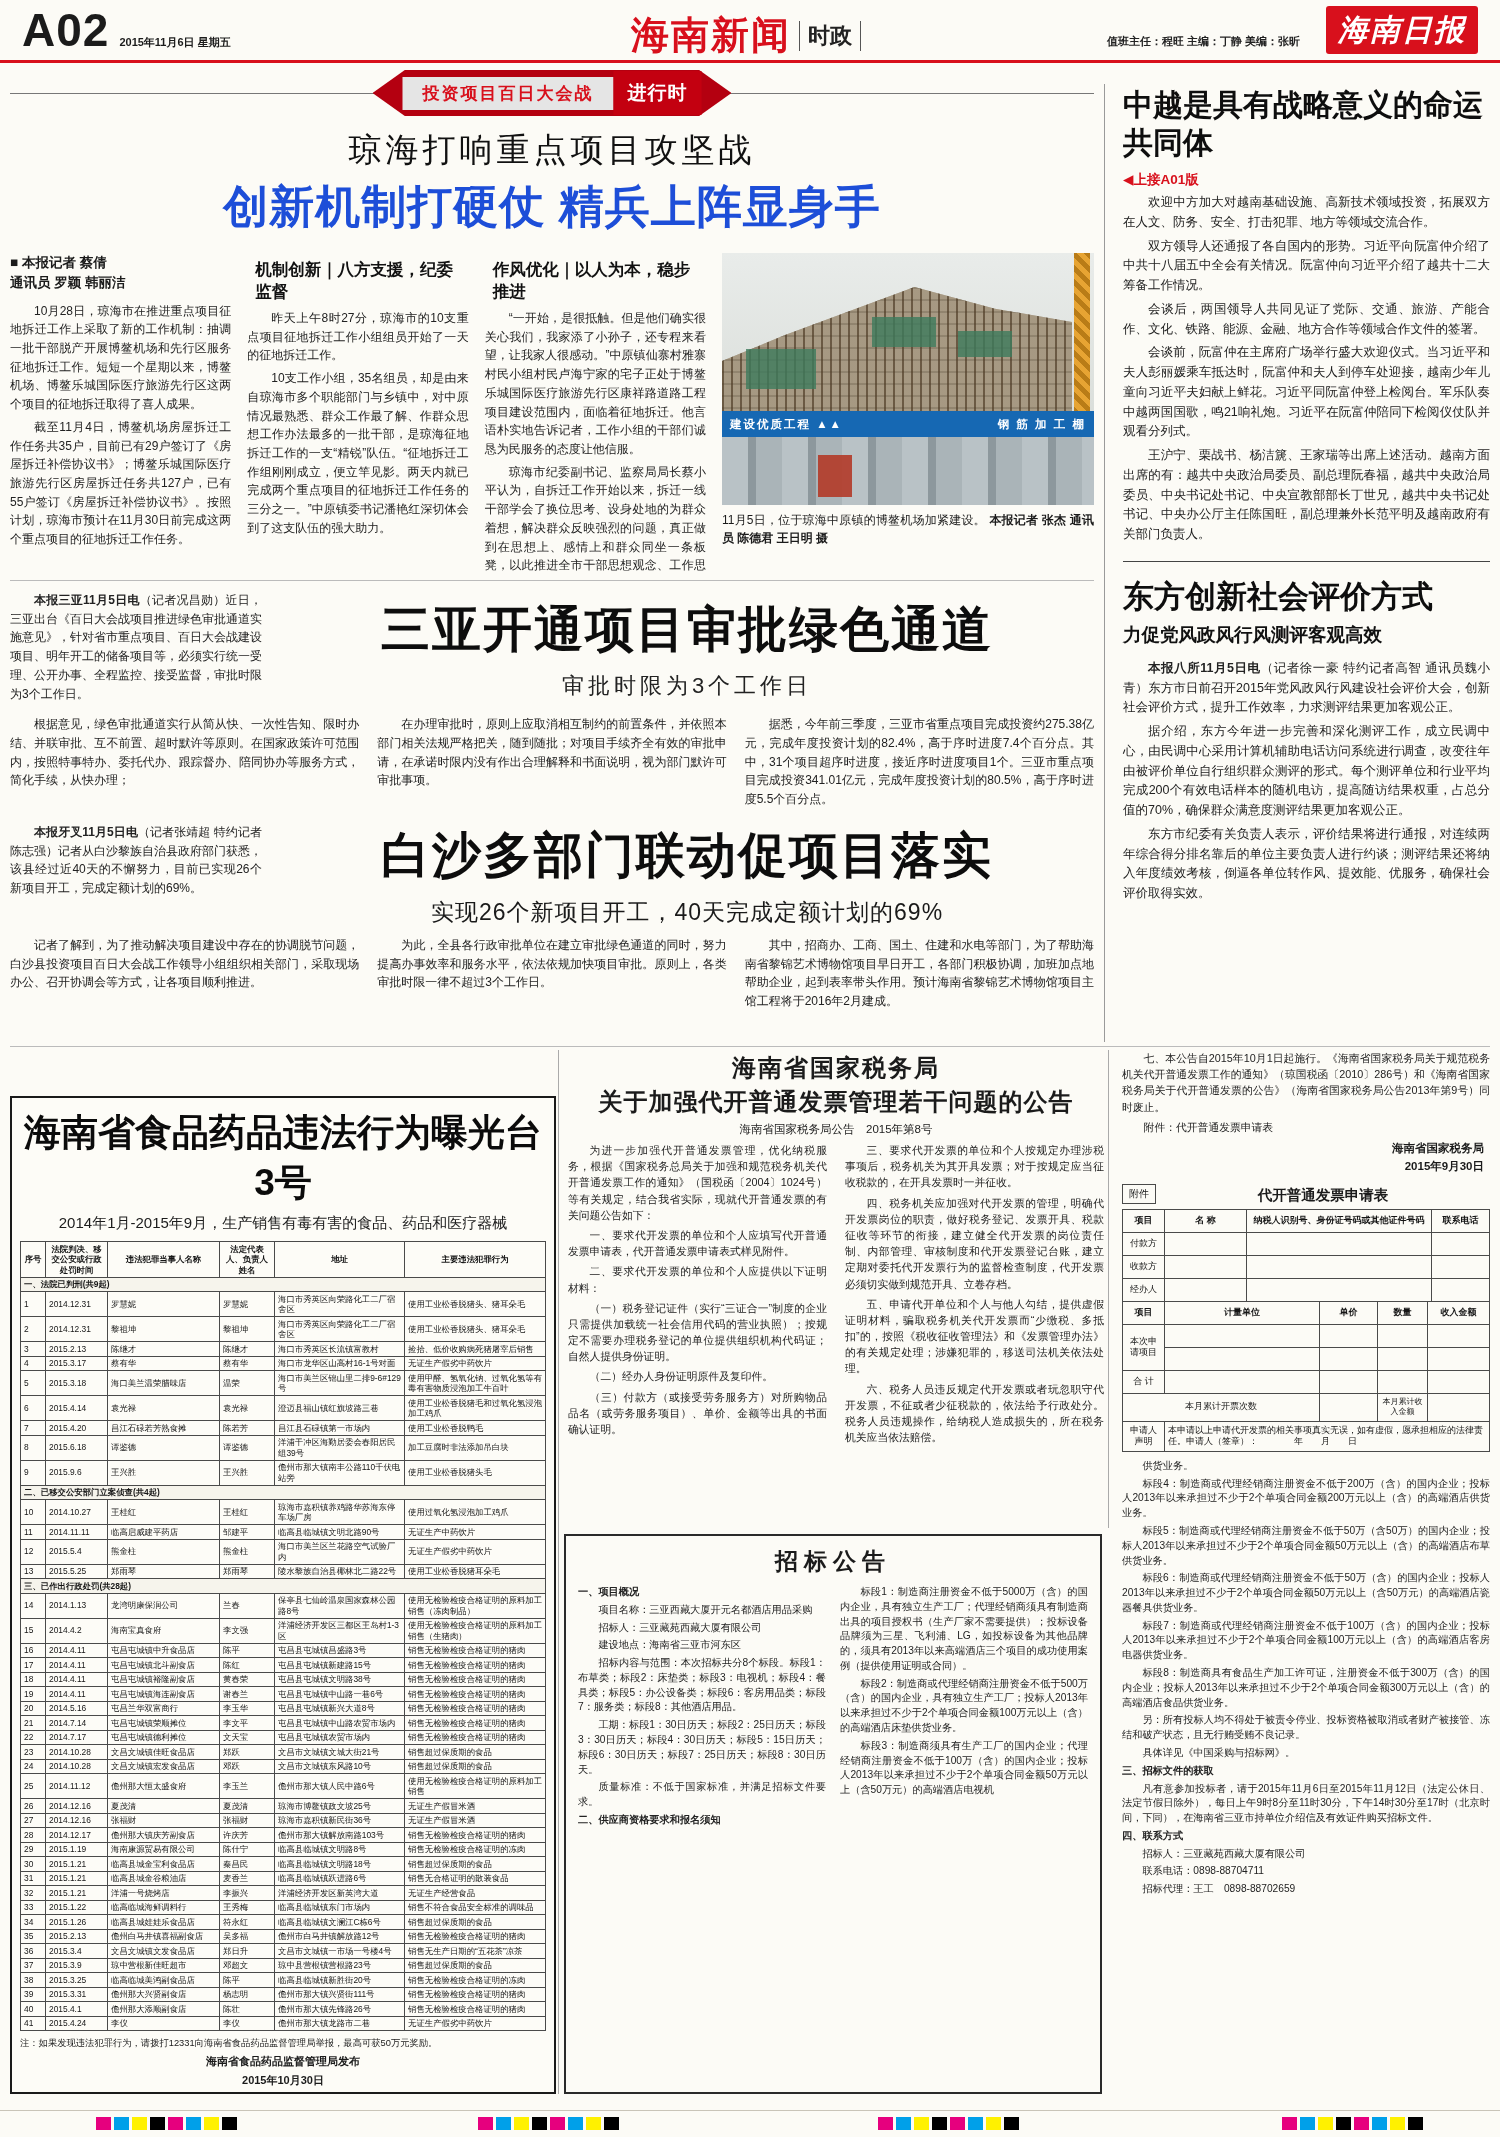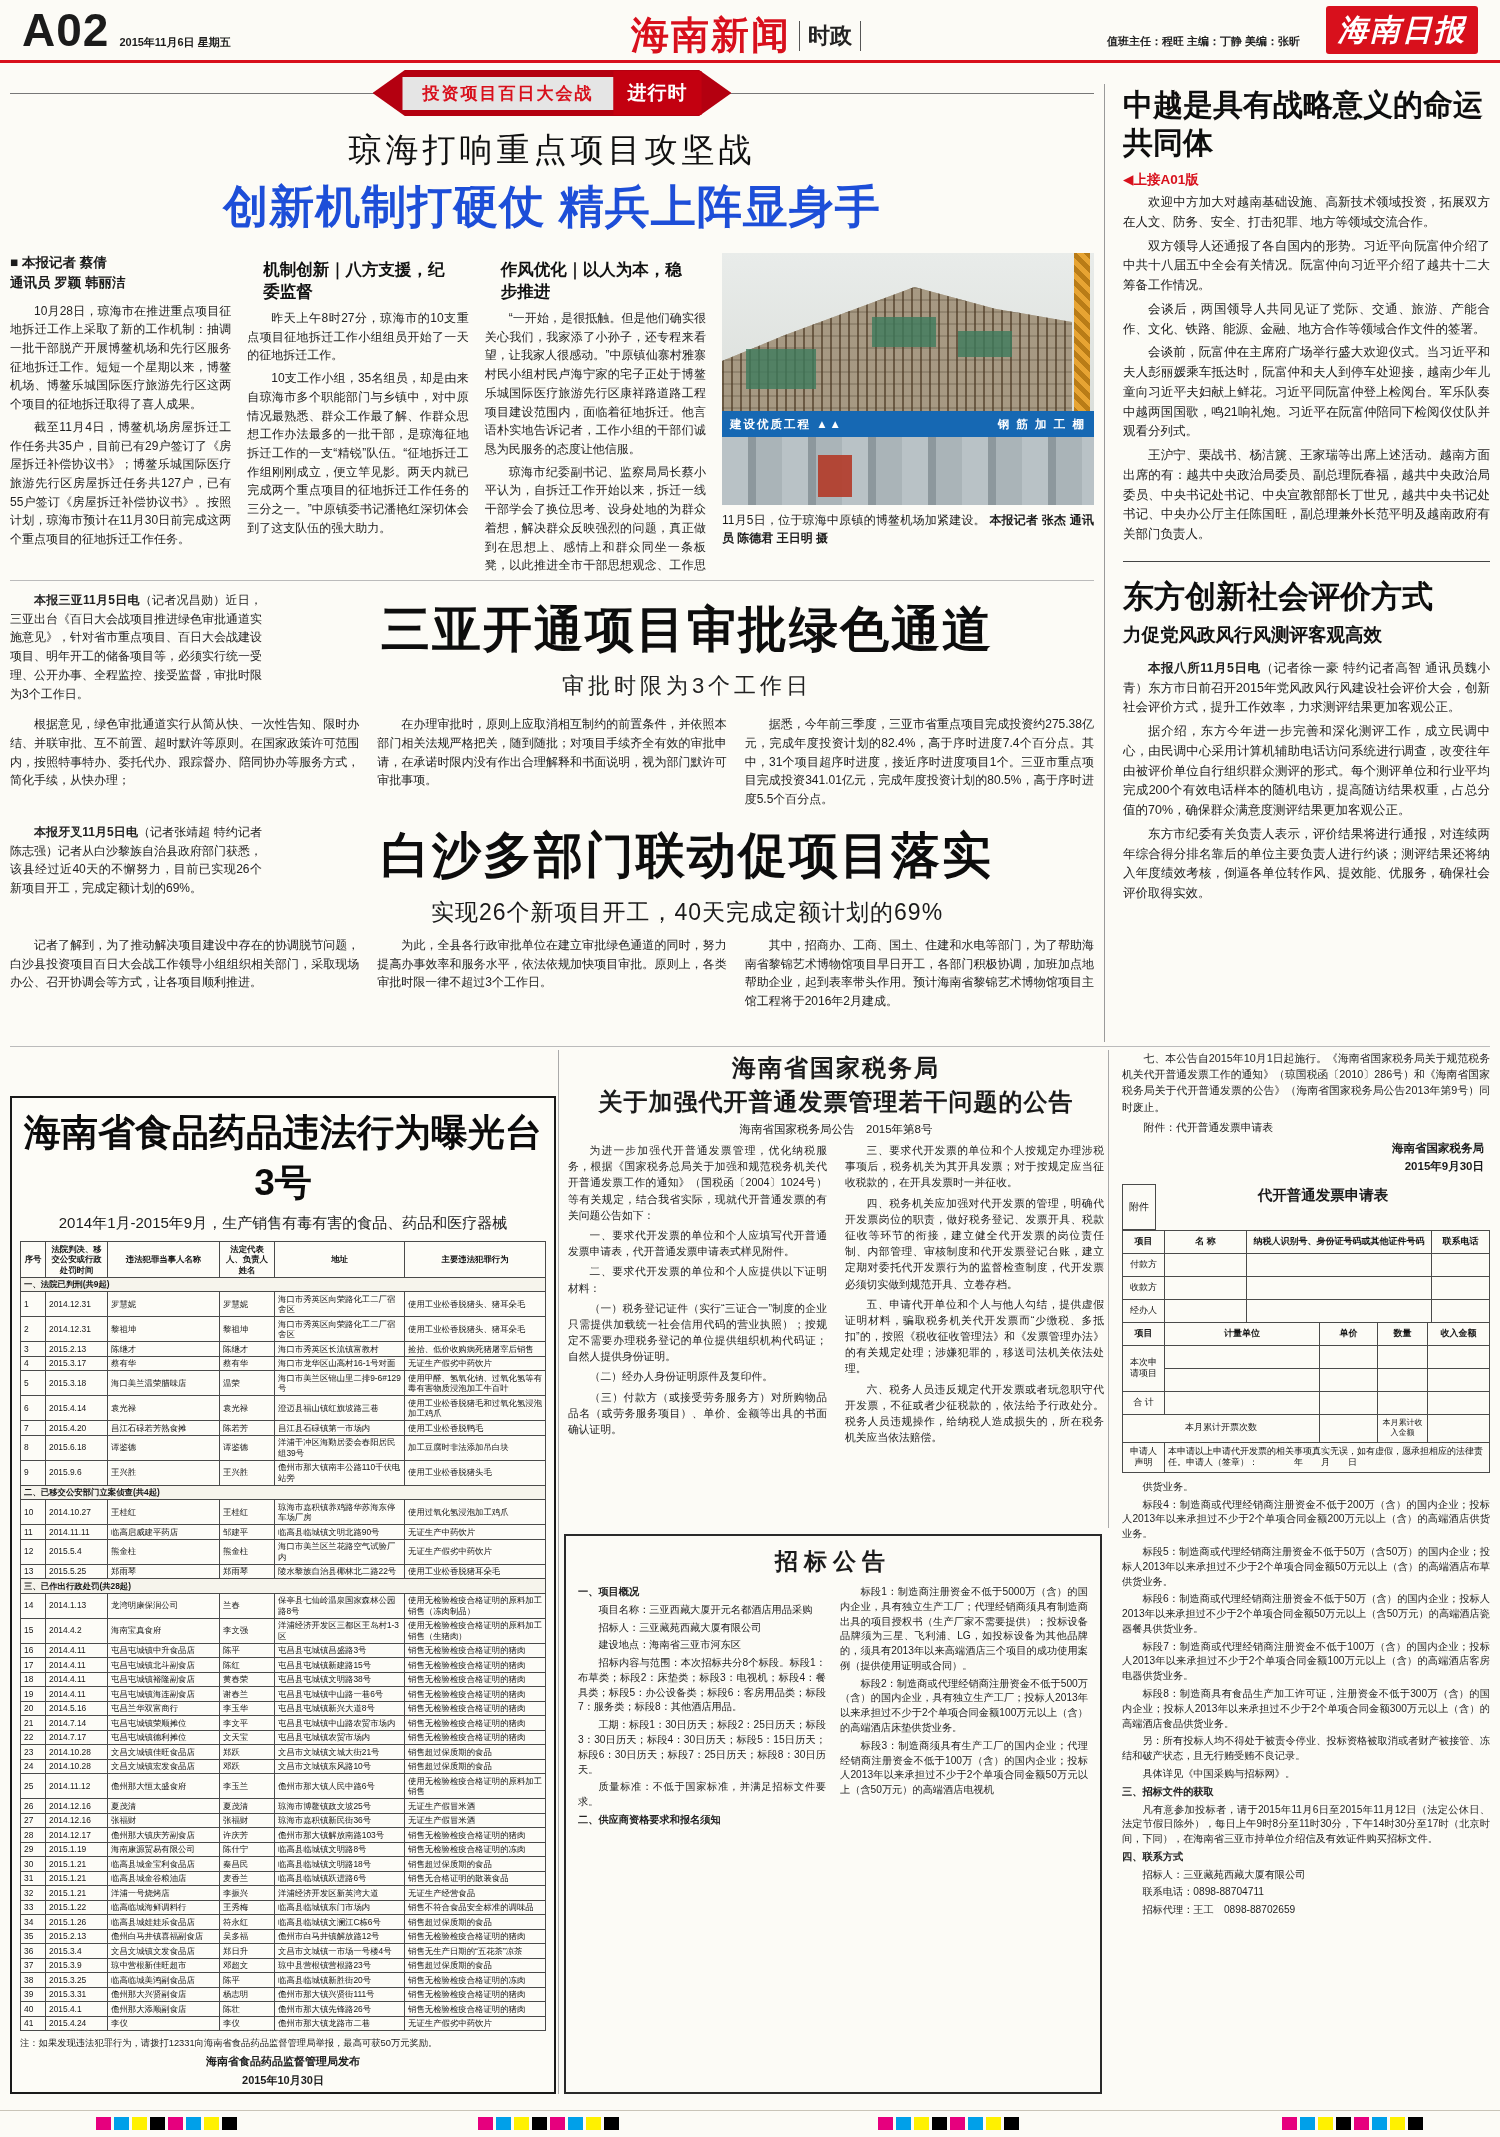--- a/index.html
+++ b/index.html
@@ -28,21 +28,21 @@
               padding:5px 20px;letter-spacing:2px;}
   .badge-tag{position:relative;background:#c30010;color:#fff;font-size:19px;font-weight:700;
              padding:9px 14px;letter-spacing:1px;}
   .kicker{text-align:center;font-size:33px;letter-spacing:4px;color:#111;margin-top:10px;font-weight:500;}
   .headline{text-align:center;font-size:45px;font-weight:900;letter-spacing:1px;color:#1d4ed8;margin-top:4px;}
   .lead-body{display:flex;gap:16px;margin-top:16px;height:338px;overflow:hidden;}
   .lcol{flex:1;min-width:0;}
   .pcol{flex:none;width:372px;}
   .byline{font-size:13.5px;font-weight:800;margin-bottom:8px;line-height:1.5;}
   .para{font-size:12px;line-height:1.56;text-align:justify;text-indent:2em;margin:0 0 4px 0;color:#222;}
-  .subhead{font-size:16.5px;font-weight:900;margin:6px 16px 6px;color:#111;}
+  .subhead{font-size:16.5px;font-weight:900;margin:6px 8px 6px;color:#111;}
   
   .photo{position:relative;width:372px;height:252px;overflow:hidden;background:linear-gradient(#e9ecea,#d9ddd9 70%);}
   .ph-mass{position:absolute;left:0;right:22px;top:34px;bottom:0;
            background:repeating-linear-gradient(90deg,rgba(96,78,56,.85) 0 2px,rgba(167,152,128,.55) 2px 9px),
                       repeating-linear-gradient(0deg,rgba(70,60,45,.5) 0 2px,transparent 2px 12px),#a69a86;
            clip-path:polygon(0 34%,18% 22%,55% 0,78% 10%,100% 16%,100% 100%,0 100%);}
   .ph-net1,.ph-net2,.ph-net3{position:absolute;background:#3d7a5c;opacity:.8;}
   .ph-net1{left:24px;top:96px;width:70px;height:40px;}
   .ph-net2{left:150px;top:64px;width:64px;height:30px;}
   .ph-net3{left:236px;top:78px;width:54px;height:26px;}
@@ -98,21 +98,21 @@
   .tax-org{font-size:24px;font-weight:900;letter-spacing:2px;}
   .tax-title{font-size:24px;font-weight:900;letter-spacing:1px;margin-top:2px;}
   .tax-doc{font-size:11.5px;margin-top:4px;color:#222;}
   .tax-cols{position:absolute;left:568px;top:1142px;width:536px;height:386px;display:flex;gap:18px;overflow:hidden;}
   .tax-cols>div{flex:1;min-width:0;}
   .tax-cols .para,.col3 .para{font-size:10.8px;line-height:1.5;}
   
   .col3{position:absolute;left:1122px;top:1050px;width:368px;height:1044px;overflow:hidden;}
   .signoff{font-size:11.5px;font-weight:700;text-align:right;line-height:1.6;margin:2px 6px 8px 0;}
   .form-title-row{display:flex;align-items:stretch;margin-top:2px;}
-  .attach-box{border:1px solid #4a4a4a;font-size:10px;padding:15px 6px;align-self:flex-start;}
+  .attach-box{border:1px solid #4a4a4a;font-size:10px;padding:2px 6px;align-self:flex-start;}
   .form-title{flex:1;text-align:center;font-size:14.5px;font-weight:900;padding:2px 0 4px;}
   table.ftab{width:100%;border-collapse:collapse;table-layout:fixed;margin-bottom:-1px;}
   table.ftab td,table.ftab th{border:1px solid #4a4a4a;font-size:9px;line-height:1.3;padding:3px 3px;
         text-align:center;vertical-align:middle;word-break:break-all;font-weight:400;color:#151515;height:16px;}
   table.ftab th{font-weight:700;}
   .decl{ text-align:left!important;height:52px;vertical-align:top!important;}
   
   .tender{position:absolute;left:564px;top:1534px;width:538px;height:560px;border:2px solid #2a2a2a;
           padding:8px 12px;box-sizing:border-box;overflow:hidden;}
   .td-title{text-align:center;font-size:23px;font-weight:900;letter-spacing:6px;margin:2px 0 8px;}

